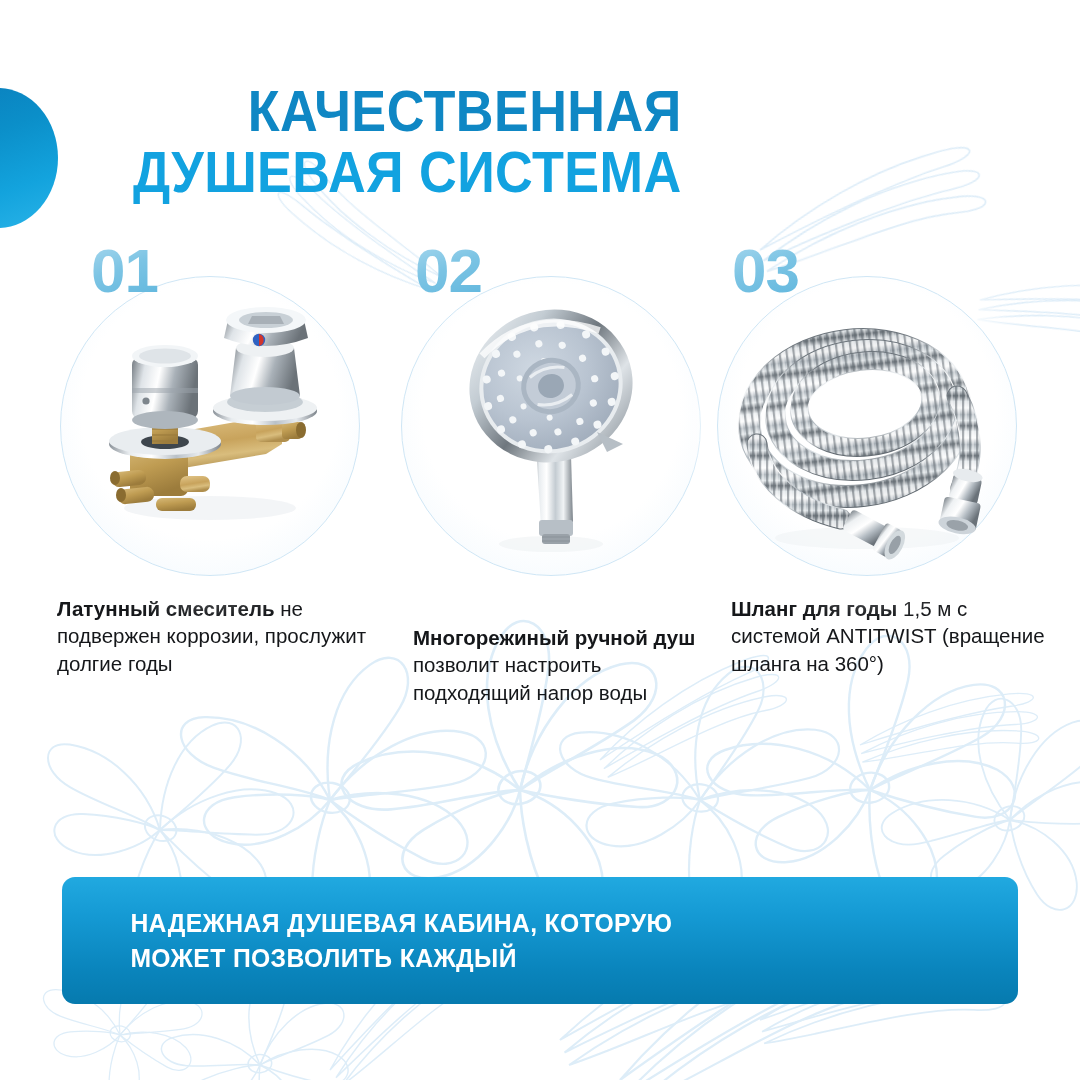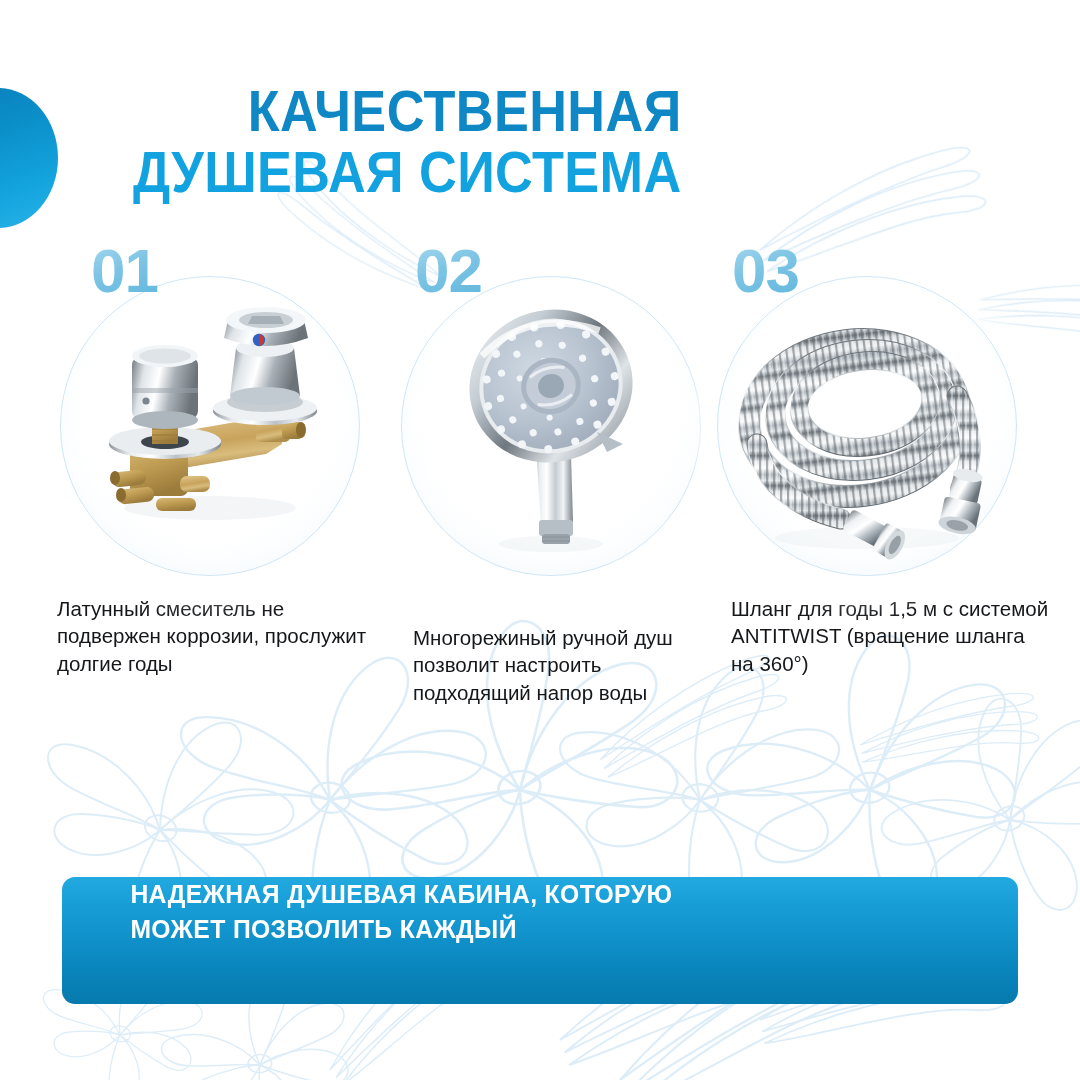--- a/index.html
+++ b/index.html
@@ -109,31 +109,31 @@
     position:absolute;
     top:355px;
     font-size:20.5px;
     line-height:1.33;
     color:#15171a;
     width:318px;
   }
   .f1 .caption { left:11px; width:320px; }
   .f2 .caption { left:10px; width:292px;margin-top:29px; }
   .f3 .caption { left:8px; width:320px; }
-  .caption b { font-weight:normal;text-align:center; }
+  .caption b { font-weight:bold;text-align:center; }
 
   
   .banner {
     position:absolute;
     left:62px; top:877px;
     width:956px; height:127px;
     border-radius:13px;
     background:linear-gradient(180deg,#21a9e0 0%,#159ad4 30%,#0a85bd 72%,#067aae 100%);
     z-index:3;
-    display:flex; 
+    display:flex; align-items:center;
   }
   .banner-text {
     color:#ffffff;
     font-size:26px;
     font-weight:bold;
     font-family:"Liberation Sans Narrow","Liberation Sans",sans-serif;
     letter-spacing:0.4px;
     line-height:1.33;
     padding-left:72px;
     transform:scaleX(0.95);

